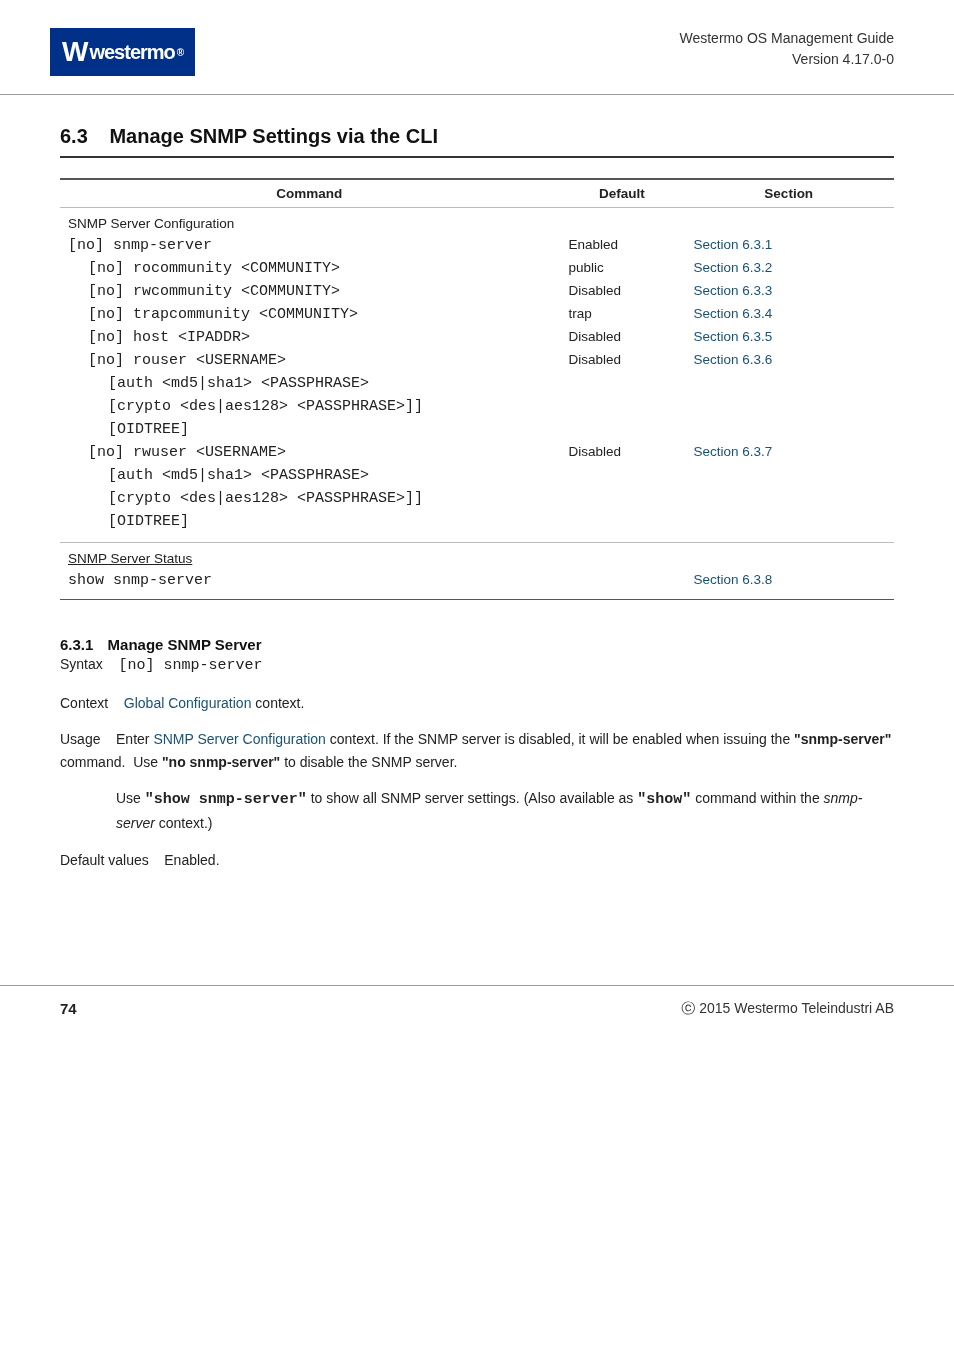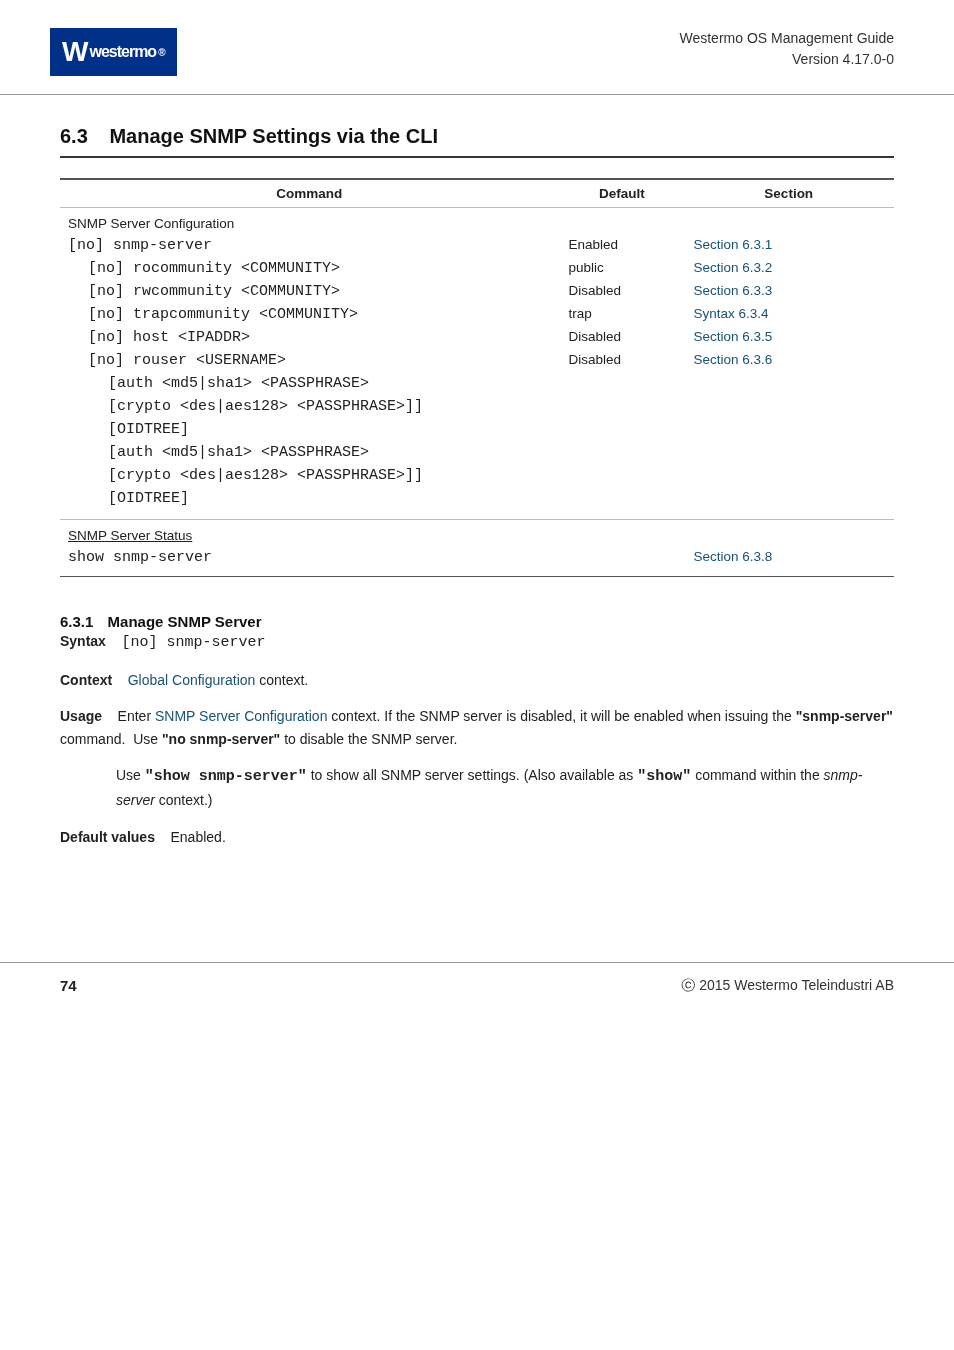--- a/index.html
+++ b/index.html
@@ -34,21 +34,21 @@
       align-items: center;
       gap: 2px;
       letter-spacing: -1px;
     }
     .logo-w {
       font-size: 28px;
       font-weight: 900;
       color: #fff;
     }
     .logo-text {
-      font-size: 16px;
+      font-size: 20px;
       font-weight: 700;
       color: #fff;
       font-family: Arial, sans-serif;
     }
     .logo-r {
       font-size: 10px;
       vertical-align: super;
       color: #fff;
     }
     .header-title {
@@ -153,21 +153,21 @@
     .para-indent {
       margin-left: 56px;
       margin-bottom: 14px;
       line-height: 1.6;
     }
 
     code, .mono {
       font-family: 'Courier New', Courier, monospace;
       font-size: 15px;
     }
-    .bold { font-weight: bold; }
+    .bold { font-weight: normal; }
 
     
     .footer {
       display: flex;
       align-items: center;
       justify-content: space-between;
       padding: 14px 60px;
       border-top: 1px solid #999;
       margin-top: 60px;
     }
@@ -228,21 +228,21 @@
         <td><a class="link">Section 6.3.2</a></td>
       </tr>
       <tr>
         <td class="indent1"><span class="mono">[no] rwcommunity &lt;COMMUNITY&gt;</span></td>
         <td>Disabled</td>
         <td><a class="link">Section 6.3.3</a></td>
       </tr>
       <tr>
         <td class="indent1"><span class="mono">[no] trapcommunity &lt;COMMUNITY&gt;</span></td>
         <td>trap</td>
-        <td><a class="link">Syntax 6.3.4</a></td>
+        <td><a class="link">Section 6.3.4</a></td>
       </tr>
       <tr>
         <td class="indent1"><span class="mono">[no] host &lt;IPADDR&gt;</span></td>
         <td>Disabled</td>
         <td><a class="link">Section 6.3.5</a></td>
       </tr>
       <tr>
         <td class="indent1"><span class="mono">[no] rouser &lt;USERNAME&gt;</span></td>
         <td>Disabled</td>
         <td><a class="link">Section 6.3.6</a></td>
@@ -254,20 +254,25 @@
       </tr>
       <tr>
         <td class="indent2"><span class="mono">[crypto &lt;des|aes128&gt; &lt;PASSPHRASE&gt;]]</span></td>
         <td></td>
           <td></td>
       </tr>
       <tr>
         <td class="indent2"><span class="mono">[OIDTREE]</span></td>
         <td></td>
           <td></td>
+      </tr>
+      <tr>
+        <td class="indent1"><span class="mono">[no] rwuser &lt;USERNAME&gt;</span></td>
+        <td>Disabled</td>
+        <td><a class="link">Section 6.3.7</a></td>
       </tr>
       <tr>
         <td class="indent2"><span class="mono">[auth &lt;md5|sha1&gt; &lt;PASSPHRASE&gt;</span></td>
         <td></td>
           <td></td>
       </tr>
       <tr>
         <td class="indent2"><span class="mono">[crypto &lt;des|aes128&gt; &lt;PASSPHRASE&gt;]]</span></td>
         <td></td>
           <td></td>

